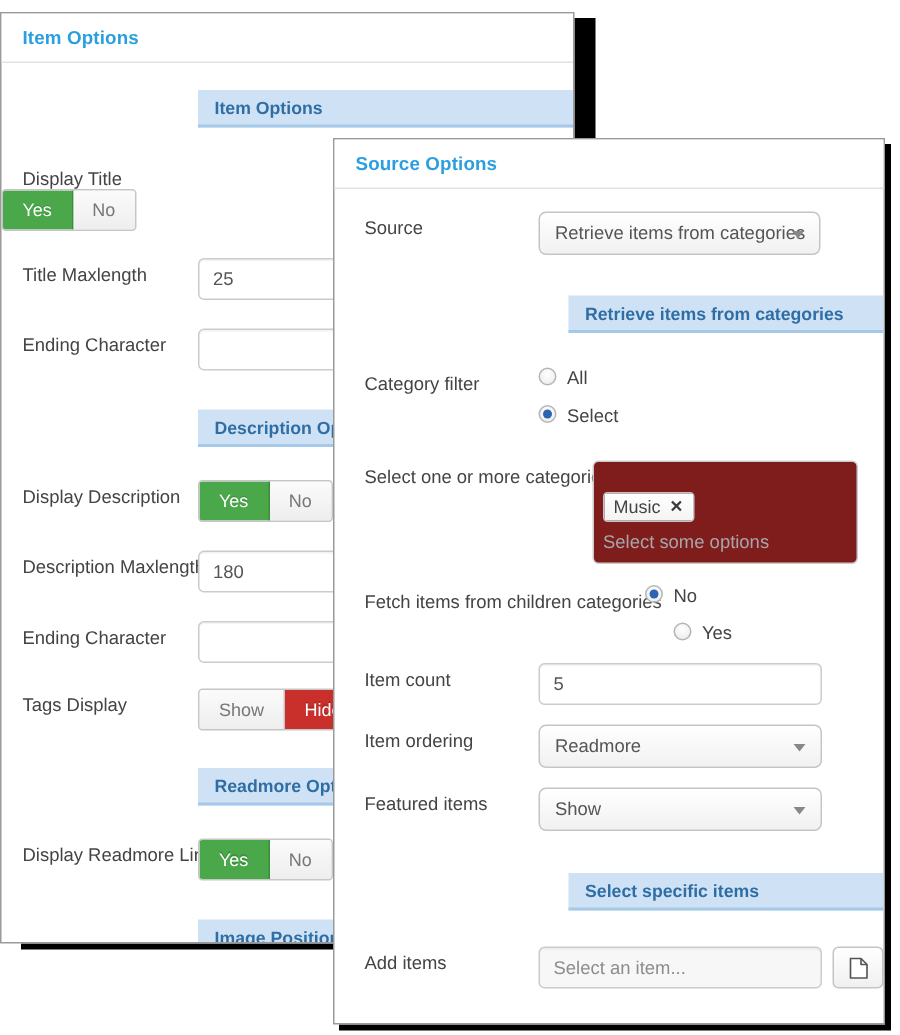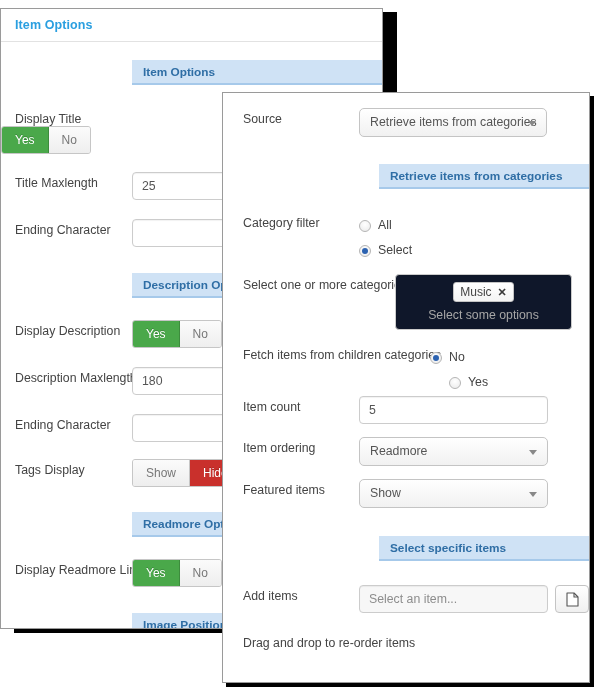--- a/index.html
+++ b/index.html
@@ -189,21 +189,21 @@
     margin-top: -2px;
     width: 0; height: 0;
     border-left: 4.5px solid transparent;
     border-right: 4.5px solid transparent;
     border-top: 5px solid #888888;
   }
 
   
   .radio-line {
     display: flex;
-    align-items: flex-end;
+    align-items: flex-start;
     height: 20px;
     font-size: 12.3px;
     color: #444444;
   }
   .radio {
     width: 12px; height: 12px;
     border-radius: 50%;
     border: 1px solid #b5b5b5;
     background: radial-gradient(circle at 50% 35%, #ffffff, #e9e9e9);
     box-sizing: border-box;
@@ -218,26 +218,25 @@
     width: 6px; height: 6px;
     margin: -3px 0 0 -3px;
     border-radius: 50%;
     background: #2c62b0;
   }
 
   
   .chosen-box {
     border: 1px solid #cccccc;
     border-radius: 4px;
-    background: #0f172a;
+    background: #7f1d1d;
     box-shadow: inset 0 1px 1px rgba(0,0,0,.05);
-    padding: 7px 6px 7px 6px;
+    padding: 20px 6px 7px 6px;
     box-sizing: border-box;
     min-height: 48px;
-    text-align: center;
   }
   .chip {
     display: inline-flex;
     align-items: center;
     border: 1px solid #c4c4c4;
     border-radius: 3px;
     background: linear-gradient(#ffffff, #f4f4f4);
     font-size: 12px;
     color: #444444;
     height: 20px;
@@ -383,20 +382,21 @@
 
     <div class="form-row" style="padding-left:131px; margin-top:26px;">
       <div class="section-header" style="width:252px;">Image Position</div>
     </div>
 
   </div>
 </div>
 
 <div class="panel" id="panel-source-options">
 
+  <div class="panel-title">Source Options</div>
 
   <div class="panel-body">
 
     <div class="form-row" style="margin-top:15px;">
       <div class="form-label">Source</div>
       <div class="form-control">
         <div class="select-box" style="width:188px;">
           <span>Retrieve items from categories</span>
           <span class="caret"></span>
         </div>

